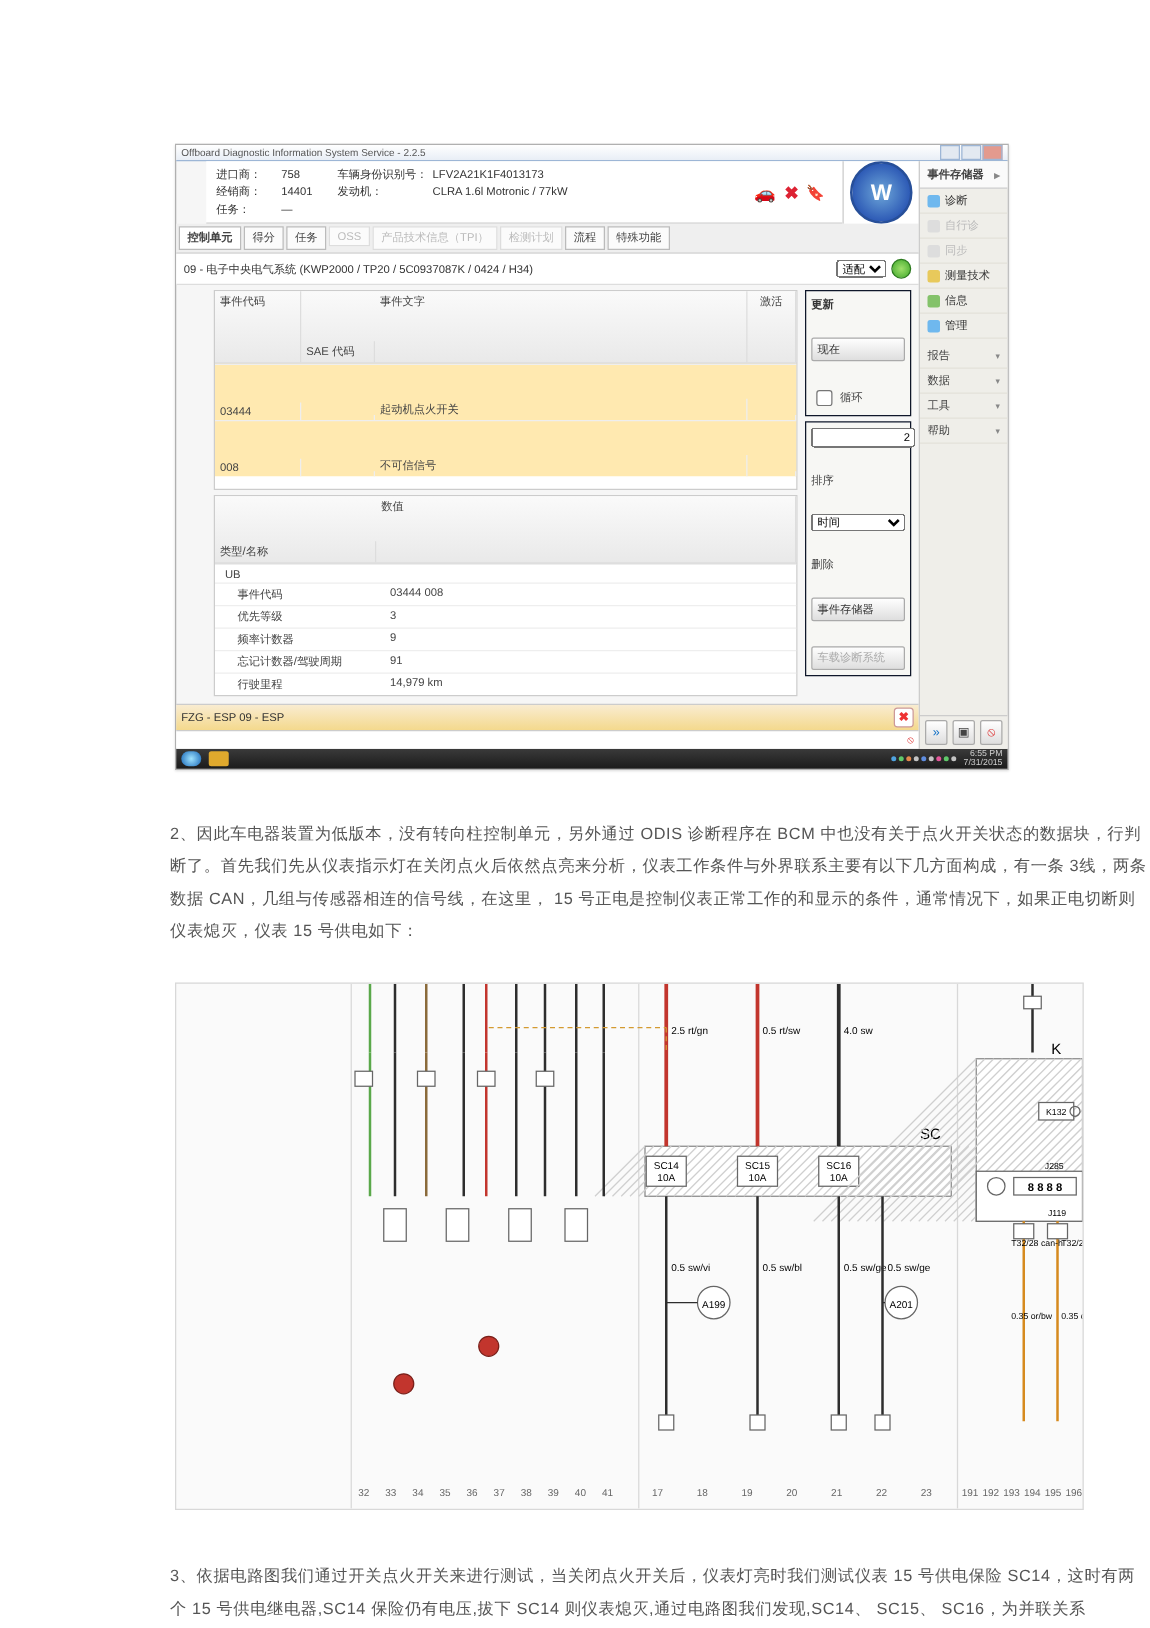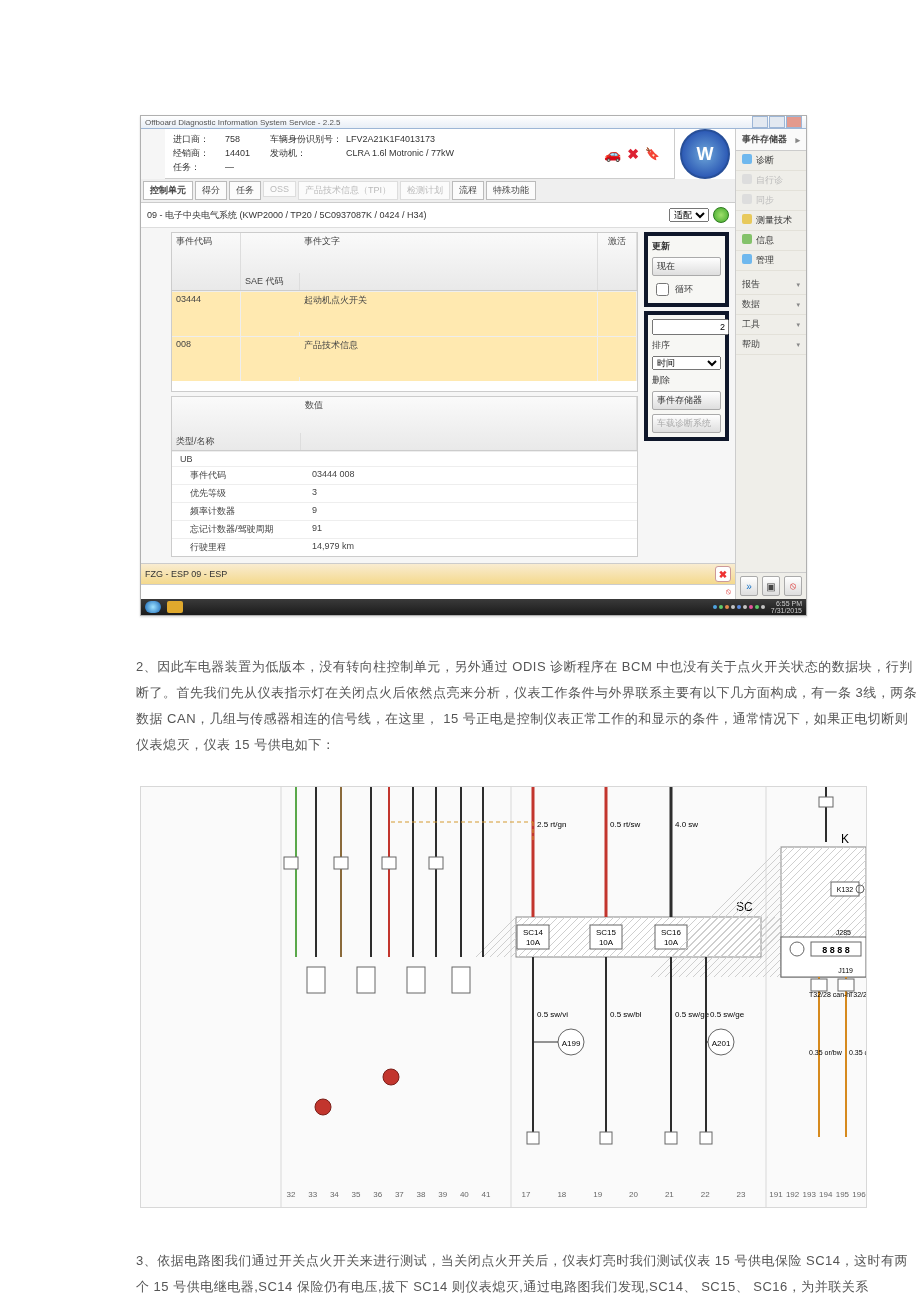--- a/index.html
+++ b/index.html
@@ -26,40 +26,40 @@
   .tabbar .spacer{flex:1;}
   .module-row{display:flex;align-items:center;background:#fff;border-bottom:1px solid #ddd;padding:4px 6px;font-size:9px;gap:4px;}
   .module-row .mod{flex:1;color:#333;}
   .module-row select{font-size:9px;}
   .module-row .go{width:14px;height:14px;border-radius:50%;background:radial-gradient(circle,#9fe06b,#3fa72a);border:1px solid #2c7a1e;}
   .content-row{display:flex;gap:6px;padding:4px 6px 6px 6px;}
   .records{flex:1;display:flex;flex-direction:column;gap:4px;padding-left:24px;}
   .panel{background:#fff;border:1px solid #ccc;font-size:9px;}
   .panel .phdr{display:flex;background:linear-gradient(#fafafa,#e9e9e9);border-bottom:1px solid #ccc;}
   .panel .phdr span{padding:2px 4px;border-right:1px solid #ddd;}
-  .panel .prow{display:flex;border-top:1px solid #eee;}
+  .panel .prow{display:flex;border-top:1px solid #eee;align-items:flex-end;}
   .panel .prow.sel{background:#ffe9b0;}
   .panel .prow span{padding:2px 4px;border-right:1px solid #eee;}
   .col-code{width:60px;}
   .col-sae{width:50px;margin-top:40px;}
   .col-text{flex:1;}
   .col-act{width:30px;text-align:center;}
   .details .drow{display:flex;border-top:1px solid #eee;}
   .details .drow .dk{width:110px;padding:2px 8px 2px 18px;}
   .details .drow .dv{flex:1;padding:2px 4px;}
   .sidecol{width:85px;display:flex;flex-direction:column;gap:4px;font-size:9px;}
-  .side-group{background:#f7f7f4;border:4px solid #0f172a;padding:4px;display:flex;flex-direction:column;gap:4px;}
+  .side-group{background:#f7f7f4;border:1px solid #0f172a;padding:4px;display:flex;flex-direction:column;gap:20px;}
   .side-group .sg-title{font-weight:bold;color:#333;font-size:9px;}
   .side-btn{display:block;background:linear-gradient(#fefefe,#dedede);border:1px solid #aaa;border-radius:2px;padding:2px 4px;font-size:9px;text-align:left;color:#333;}
   .side-btn.dim{color:#aaa;}
   .chk{display:flex;align-items:center;gap:3px;font-size:9px;}
   .mini-sel{width:100%;font-size:9px;}
   .right-rail{width:70px;background:#efeee9;border-left:1px solid #ccc;display:flex;flex-direction:column;font-size:9px;}
   .rail-title{padding:4px 6px;border-bottom:1px solid #ccc;font-weight:bold;background:#fafafa;display:flex;align-items:center;gap:4px;}
-  .rail-btn{display:flex;gap:4px;padding:3px 6px;border-bottom:1px solid #e3e1d9;color:#333;}
+  .rail-btn{display:flex;align-items:center;gap:4px;padding:3px 6px;border-bottom:1px solid #e3e1d9;color:#333;}
   .rail-btn .ic{width:10px;height:10px;display:inline-block;border-radius:2px;}
   .rail-spacer{flex:0 0 4px;}
   .rail-ex{display:flex;align-items:center;justify-content:space-between;padding:3px 6px;border-bottom:1px solid #e3e1d9;}
   .rail-ex .car{font-size:7px;color:#888;}
   .statusbar{display:flex;align-items:center;background:linear-gradient(#f9ecd1,#f4d98d);border-top:1px solid #ccc;font-size:9px;padding:2px 4px;gap:6px;}
   .statusbar .sb-left{color:#333;}
   .statusbar .sb-right{margin-left:auto;display:flex;align-items:center;gap:8px;}
   .sb-x{width:14px;height:14px;background:#fff;color:#e33;border:1px solid #c99;border-radius:3px;display:flex;align-items:center;justify-content:center;font-weight:bold;font-size:10px;}
   .sb-box{width:18px;height:18px;border:1px solid #aaa;background:linear-gradient(#fff,#dedede);border-radius:2px;display:flex;align-items:center;justify-content:center;font-size:10px;}
   .nav-row{display:flex;gap:4px;padding:3px 4px;border-top:1px solid #ccc;background:#efeee9;justify-content:flex-end;}
@@ -159,21 +159,21 @@
               </div>
               <div class="prow sel">
                 <span class="col-code">03444</span>
                 <span class="col-sae"></span>
                 <span class="col-text">起动机点火开关</span>
                 <span class="col-act"></span>
               </div>
               <div class="prow sel">
                 <span class="col-code">008</span>
                 <span class="col-sae"></span>
-                <span class="col-text">产品技术信息</span>
+                <span class="col-text">不可信信号</span>
                 <span class="col-act"></span>
               </div>
               <div style="height:10px;"></div>
             </div>
 
             <div class="panel details">
               <div class="phdr">
                 <span style="width:120px;margin-top:36px;">类型/名称</span>
                 <span style="flex:1;">数值</span>
               </div>

